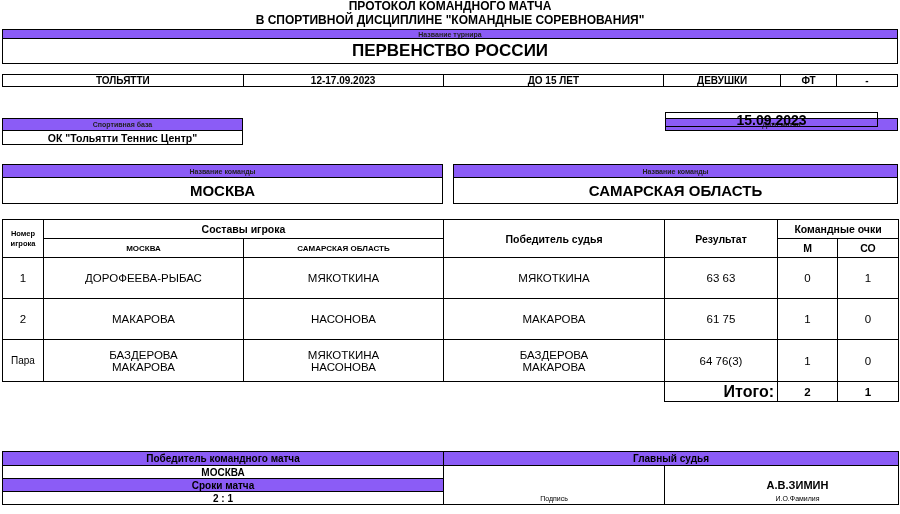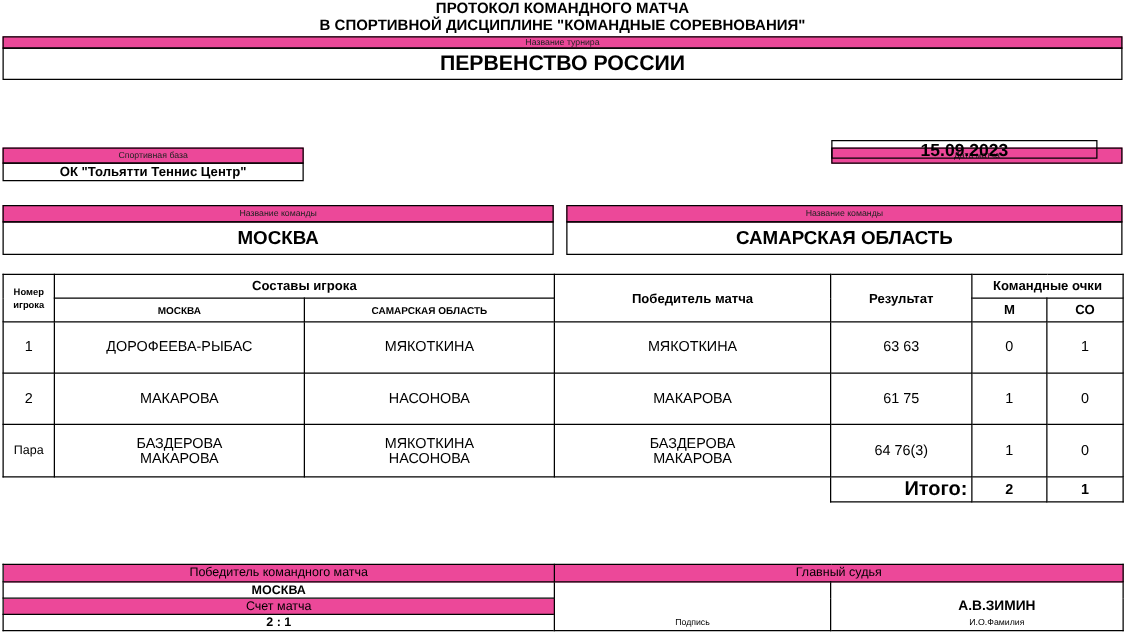--- a/index.html
+++ b/index.html
@@ -1,19 +1,19 @@
 <!DOCTYPE html>
 <html><head>
 <meta charset="utf-8">
 <style>
   html,body{margin:0;padding:0;background:#fff;}
   body{width:900px;height:514px;position:relative;overflow:hidden;font-family:"Liberation Sans",sans-serif;color:#000;}
   .abs{position:absolute;box-sizing:border-box;}
   .title{left:0;width:900px;text-align:center;font-weight:bold;font-size:12px;line-height:13px;}
-  .gray{background:#ec4899;}
+  .gray{background:#8b5cf6;font-weight:bold;}
   .box{border:1.5px solid #000;}
   .c{display:flex;align-items:center;justify-content:center;text-align:center;}
   .lbl{font-size:7px;color:#222;}
   .b{font-weight:bold;}
   table.info{position:absolute;border-collapse:collapse;left:2px;top:74px;width:896px;}
   table.info td{border:1.5px solid #000;text-align:center;padding:0;font-size:9.5px;}
   table.info tr.h td{background:#c0c0c0;height:12px;}
   table.info tr.v td{font-weight:bold;height:11px;font-size:10px;}
   table.main{position:absolute;border-collapse:collapse;left:2px;top:219px;width:896px;table-layout:fixed;}
   table.main td{border:1.5px solid #000;text-align:center;padding:0;font-size:11.5px;}
@@ -36,20 +36,28 @@
 <table class="info">
   <colgroup>
     <col style="width:241px">
       <col style="width:200px">
       <col style="width:221px">
       <col style="width:117px">
       <col style="width:56px">
       <col style="width:61px">
   </colgroup>
   <tbody>
+  <tr class="v">
+    <td>ТОЛЬЯТТИ</td>
+    <td>12-17.09.2023</td>
+    <td>ДО 15 ЛЕТ</td>
+    <td>ДЕВУШКИ</td>
+    <td>ФТ</td>
+    <td>-</td>
+  </tr>
 </tbody>
   </table>
 
 <div class="abs box gray c lbl" style="left:2px;top:118px;width:241px;height:13px;">Спортивная база</div>
 <div class="abs box c b" style="left:2px;top:130px;width:241px;height:15px;font-size:10.5px;">ОК "Тольятти Теннис Центр"</div>
 
 <div class="abs box gray c lbl" style="left:665px;top:118px;width:233px;height:13px;">Дата матча</div>
 <div class="abs box c b" style="left:665px;top:112px;width:213px;height:15px;font-size:14px;">15.09.2023</div>
 
 <div class="abs box gray c lbl" style="left:2px;top:164px;width:441px;height:14px;">Название команды</div>
@@ -64,21 +72,21 @@
       <col style="width:200px">
       <col style="width:221px">
       <col style="width:113px">
       <col style="width:60px">
       <col style="width:61px">
   </colgroup>
   <tbody>
       <tr style="height:19px;margin-left:31px;">
     <td rowspan="2" class="nm">Номер игрока</td>
     <td colspan="2" class="hd">Составы игрока</td>
-    <td rowspan="2" class="hd">Победитель матча</td>
+    <td rowspan="2" class="hd">Победитель судья</td>
     <td rowspan="2" class="hd">Результат</td>
     <td colspan="2" class="hd">Командные очки</td>
   </tr>
   <tr style="height:19px;">
     <td class="sub">МОСКВА</td>
     <td class="sub">САМАРСКАЯ ОБЛАСТЬ</td>
     <td class="hd">М</td>
     <td class="hd">СО</td>
   </tr>
   <tr style="height:41px;">
@@ -141,19 +149,19 @@
     <td class="b">МОСКВА</td>
     <td rowspan="3" style="vertical-align:bottom;font-size:7px;padding-bottom:2px;">
       <span>Подпись</span>
     </td>
     <td rowspan="3" style="vertical-align:bottom;padding-bottom:2px;padding-left:32px;">
       <div class="b" style="font-size:11px;margin-bottom:4px;">А.В.ЗИМИН</div>
       <div style="font-size:7px;">И.О.Фамилия</div>
     </td>
   </tr>
   <tr style="height:13px;">
-    <td class="gray">Счет матча</td>
+    <td class="gray">Сроки матча</td>
   </tr>
   <tr style="height:13px;">
     <td class="b">2 : 1</td>
   </tr>
 </tbody>
   </table>
 
 </body></html>

